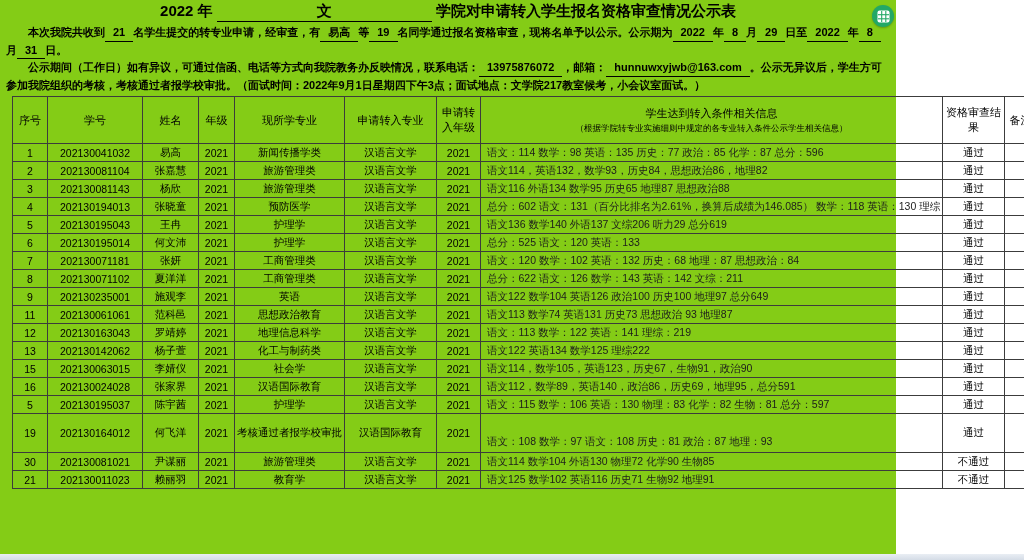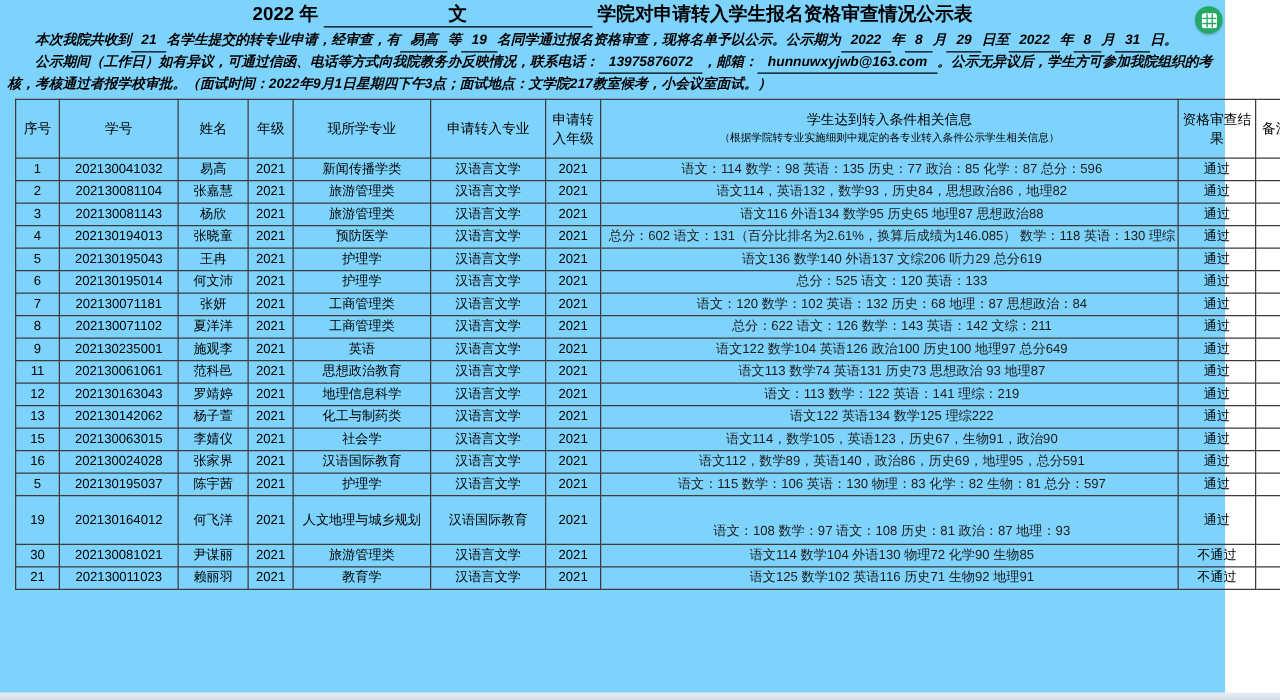--- a/index.html
+++ b/index.html
@@ -1,37 +1,37 @@
 <!DOCTYPE html>
 <html><head>
 <meta charset="utf-8">
 <style>
   * { margin:0; padding:0; box-sizing:border-box; }
   html,body { width:1024px; height:560px; overflow:hidden; background:#fff;
               font-family:"Liberation Sans","DejaVu Sans",sans-serif; color:#000; }
-  .page { position:relative; width:980px; height:560px; background:#7dd3fc; }
+  .page { position:relative; width:896px; height:560px; background:#84cc16; }
 
   
   .title-row { text-align:center; font-size:15px; font-weight:bold; padding-top:2px; height:21px; white-space:nowrap; }
   .title-blank { display:inline-block; min-width:215px; border-bottom:1.5px solid #000; text-align:center; }
 
   
-  .intro-wrap { padding:3px 6px 1px 6px; font-size:11px; font-weight:bold; line-height:1.5;font-style:italic; }
+  .intro-wrap { padding:3px 6px 1px 6px; font-size:11px; font-weight:bold; line-height:1.5; }
   .intro-para { text-indent:2em; }
   .intro-para + .intro-para { margin-top:0; }
   .uline { border-bottom:1px solid #000; padding:0 8px; text-indent:0; display:inline-block; }
 
   
   table { width:1024px; border-collapse:collapse; table-layout:fixed; margin-top:2px;margin-left:12px; }
   th, td { border:1px solid #3c3c3c; text-align:center; vertical-align:middle;
            font-size:10.5px; padding:0 2px; overflow:hidden; }
   thead th { height:47px; font-weight:normal; font-size:11px; }
   .sub-head { font-size:8.5px; display:block; margin-top:2px; }
   tbody td { height:18px; white-space:nowrap; }
-  td.info-cell { text-align:center; padding-left:6px; color:#1c1c1c; }
+  td.info-cell { text-align:left; padding-left:6px; color:#1c1c1c; }
   tr.tall td { height:39px; }
   tr.tall td.info-cell { vertical-align:bottom; padding-bottom:3px; }
 
   
   .float-icon { position:absolute; top:5px; right:2px; width:22px; height:22px;
                 border-radius:50%; background:#23a866; display:flex; align-items:center;
                 justify-content:center; box-shadow:0 1px 2px rgba(0,0,0,.25); cursor:pointer; }
 
   
   .bottom-strip { position:absolute; left:0; bottom:0; width:1024px; height:6px;
@@ -262,21 +262,21 @@
           <td>2021</td>
           <td class="info-cell">语文：115 数学：106 英语：130 物理：83 化学：82 生物：81 总分：597</td>
           <td>通过</td>
           <td></td>
         </tr>
         <tr class="tall">
           <td>19</td>
           <td>202130164012</td>
           <td>何飞洋</td>
           <td>2021</td>
-          <td>人文地理与城乡规划</td>
+          <td>考核通过者报学校审批</td>
           <td>汉语国际教育</td>
           <td>2021</td>
           <td class="info-cell">语文：108 数学：97 语文：108 历史：81 政治：87 地理：93</td>
           <td>通过</td>
           <td></td>
         </tr>
         <tr>
           <td>30</td>
           <td>202130081021</td>
           <td>尹谋丽</td>

